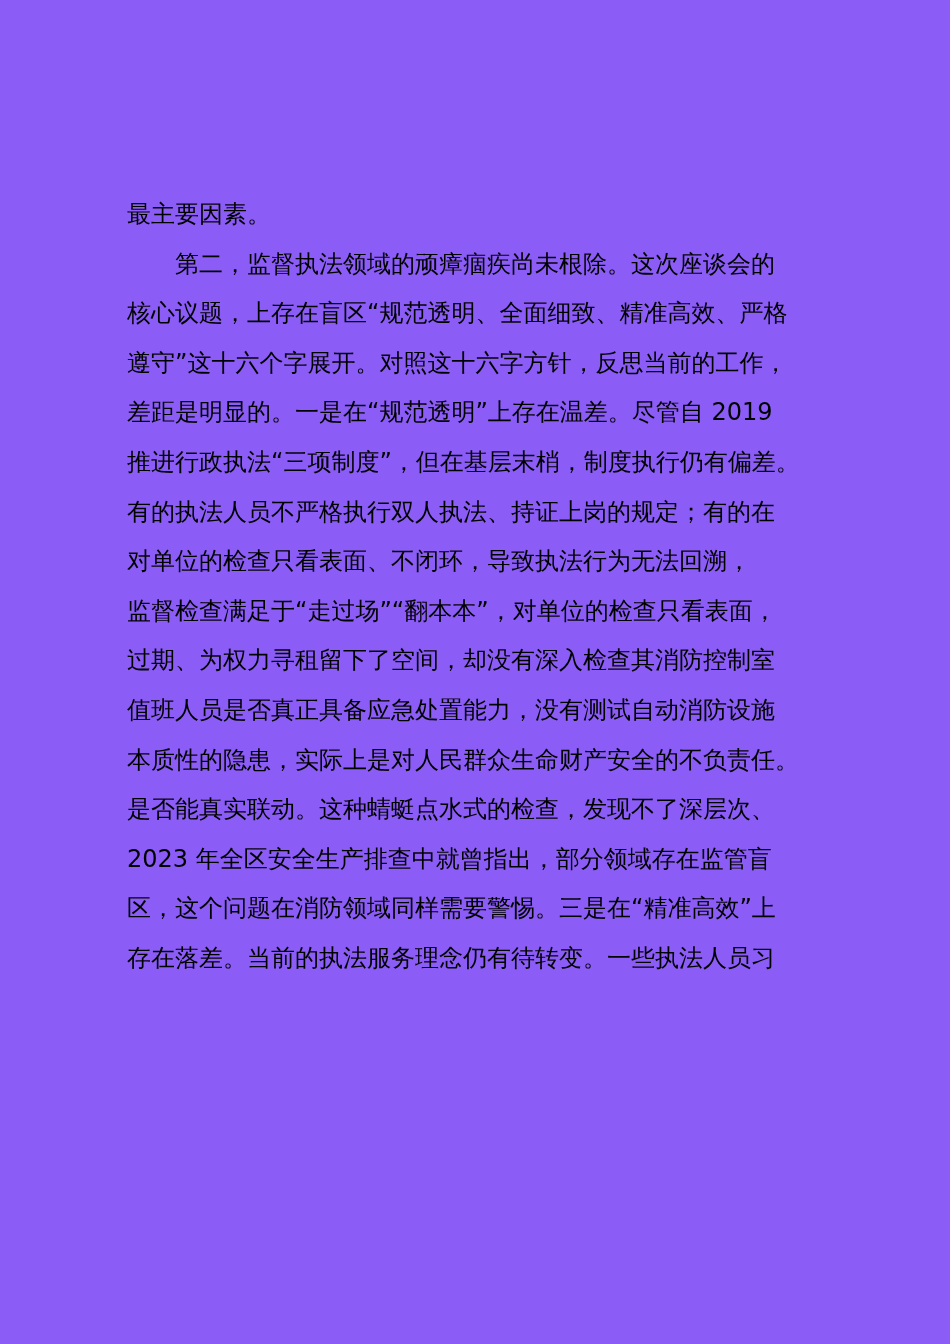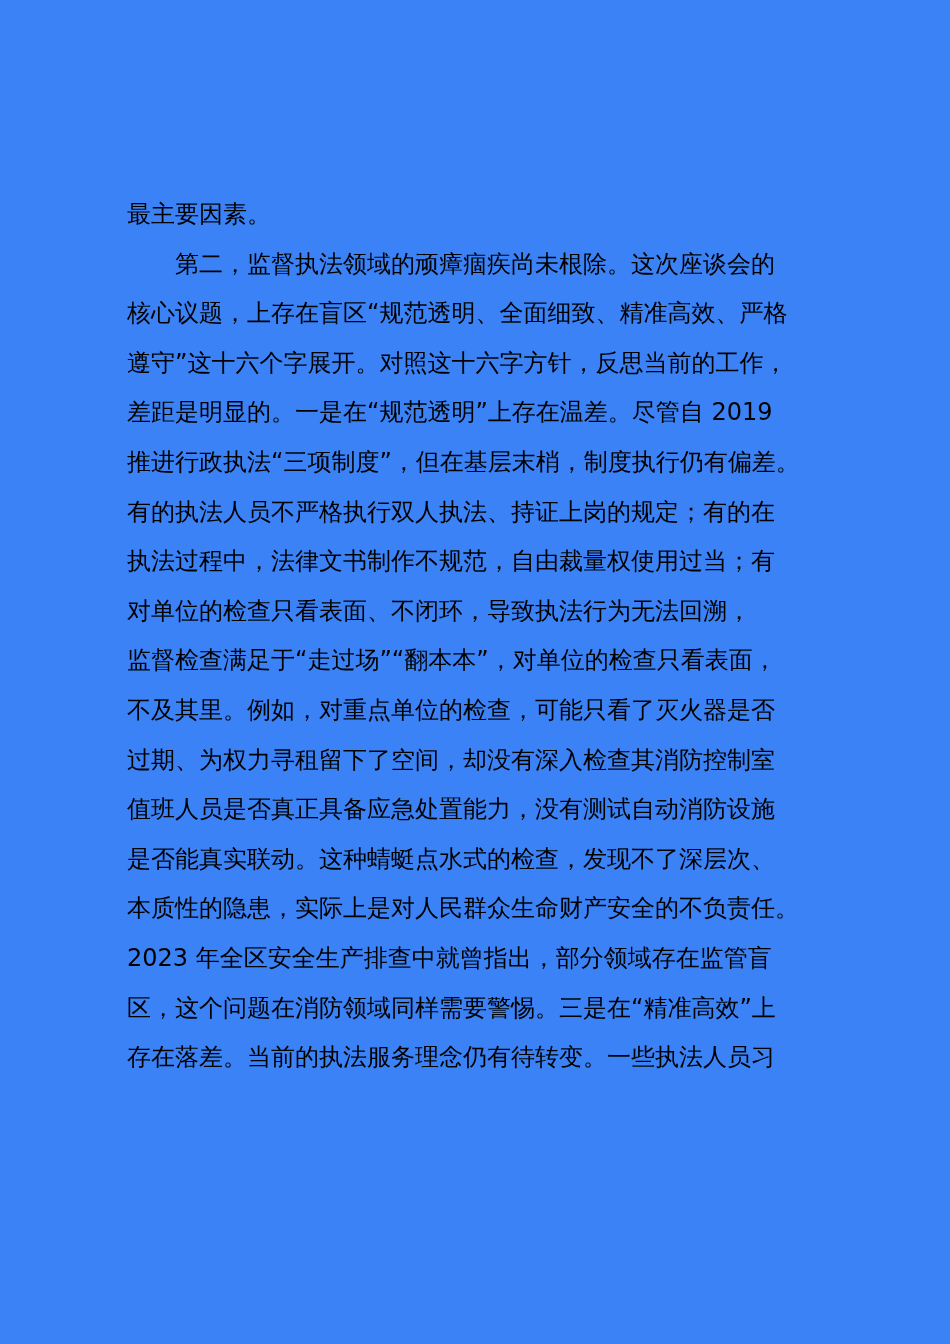--- a/index.html
+++ b/index.html
@@ -12,21 +12,21 @@
       height: 1344px;
       position: relative;
       overflow: hidden;
     }
     .page {
       position: absolute;
       left: 0;
       top: 0;
       width: 950px;
       height: 1344px;
-      background: #3b82f6;
+      background: #8b5cf6;
     }
     .text-block {
       position: absolute;
       left: 127px;
       top: 190px;
       width: 725px;
       font-family: "DejaVu Sans", sans-serif;
       font-size: 24px;
       color: #000000;
       line-height: 49.6px;
@@ -43,25 +43,23 @@
 
 <div class="page">
   <div class="text-block">
     <span class="line">最主要因素。</span>
     <span class="line">　　第二，监督执法领域的顽瘴痼疾尚未根除。这次座谈会的</span>
     <span class="line">核心议题，上存在盲区“规范透明、全面细致、精准高效、严格</span>
     <span class="line">遵守”这十六个字展开。对照这十六字方针，反思当前的工作，</span>
     <span class="line">差距是明显的。一是在“规范透明”上存在温差。尽管自 2019</span>
     <span class="line">推进行政执法“三项制度”，但在基层末梢，制度执行仍有偏差。</span>
     <span class="line">有的执法人员不严格执行双人执法、持证上岗的规定；有的在</span>
-    <span class="line">执法过程中，法律文书制作不规范，自由裁量权使用过当；有</span>
     <span class="line">对单位的检查只看表面、不闭环，导致执法行为无法回溯，</span>
     <span class="line">监督检查满足于“走过场”“翻本本”，对单位的检查只看表面，</span>
-    <span class="line">不及其里。例如，对重点单位的检查，可能只看了灭火器是否</span>
     <span class="line">过期、为权力寻租留下了空间，却没有深入检查其消防控制室</span>
     <span class="line">值班人员是否真正具备应急处置能力，没有测试自动消防设施</span>
+    <span class="line">本质性的隐患，实际上是对人民群众生命财产安全的不负责任。</span>
     <span class="line">是否能真实联动。这种蜻蜓点水式的检查，发现不了深层次、</span>
-    <span class="line">本质性的隐患，实际上是对人民群众生命财产安全的不负责任。</span>
     <span class="line">2023 年全区安全生产排查中就曾指出，部分领域存在监管盲</span>
     <span class="line">区，这个问题在消防领域同样需要警惕。三是在“精准高效”上</span>
     <span class="line">存在落差。当前的执法服务理念仍有待转变。一些执法人员习</span>
   </div>
 </div>
 
 </body></html>

